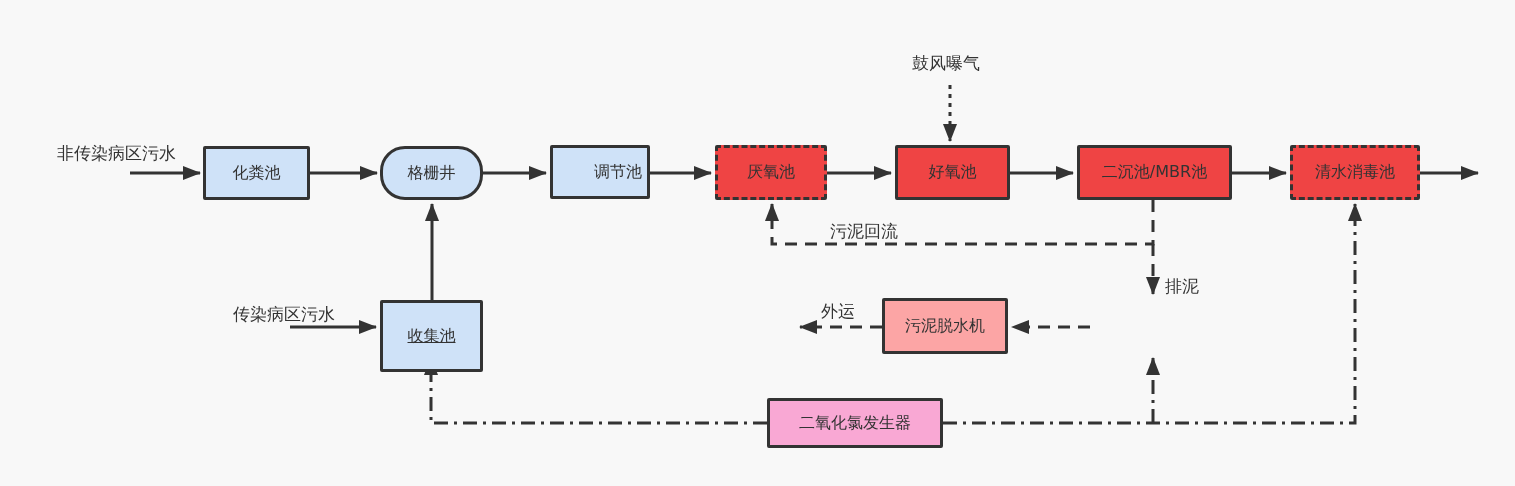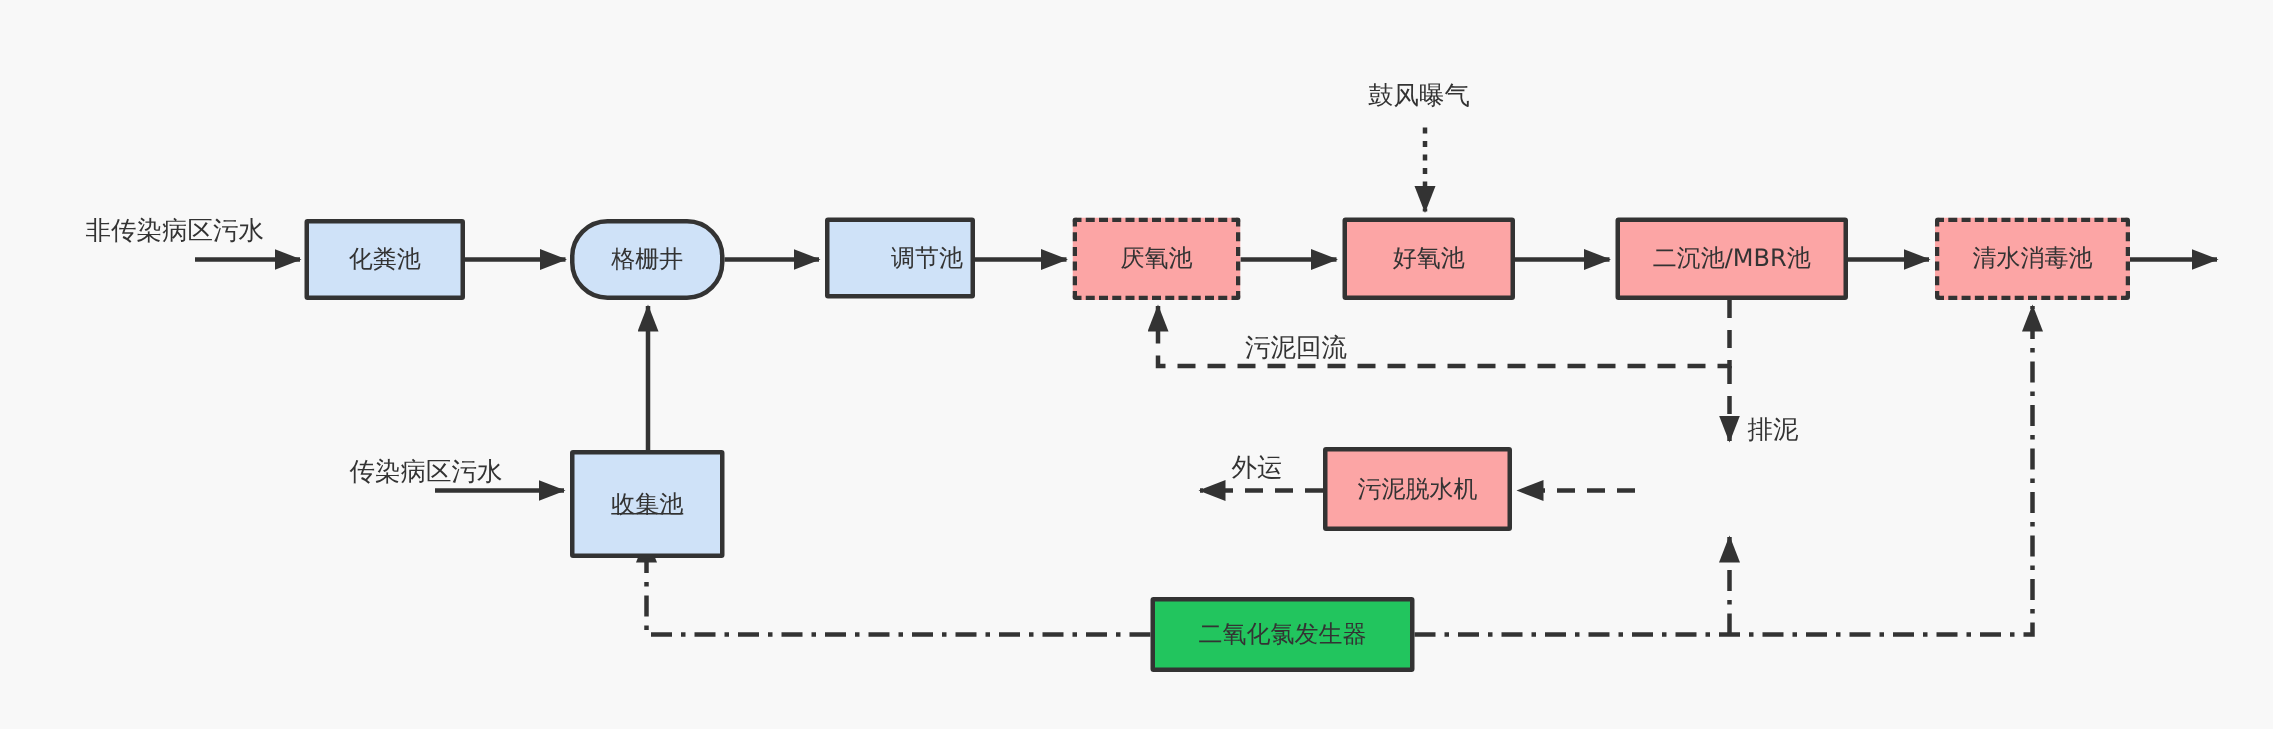--- a/index.html
+++ b/index.html
@@ -20,23 +20,23 @@
     box-sizing:border-box;
     border:3px solid #333;
     border-radius:2px;
     display:flex;align-items:center;justify-content:center;
     font-size:16px;
     color:#333;
     white-space:nowrap;
   }
   .node.dashed{border-style:dashed;}
   .fill-blue{background:#cfe2f8;}
-  .fill-green{background:#fca5a5;}
+  .fill-green{background:#ef4444;}
   .fill-red{background:#fca5a5;}
-  .fill-yellow{background:#22c55e;}
+  .fill-yellow{background:#f9a8d4;}
   .flabel{
     position:absolute;
     font-size:17px;
     color:#333;
     white-space:nowrap;
   }
 </style>
 </head>
 <body>
 

